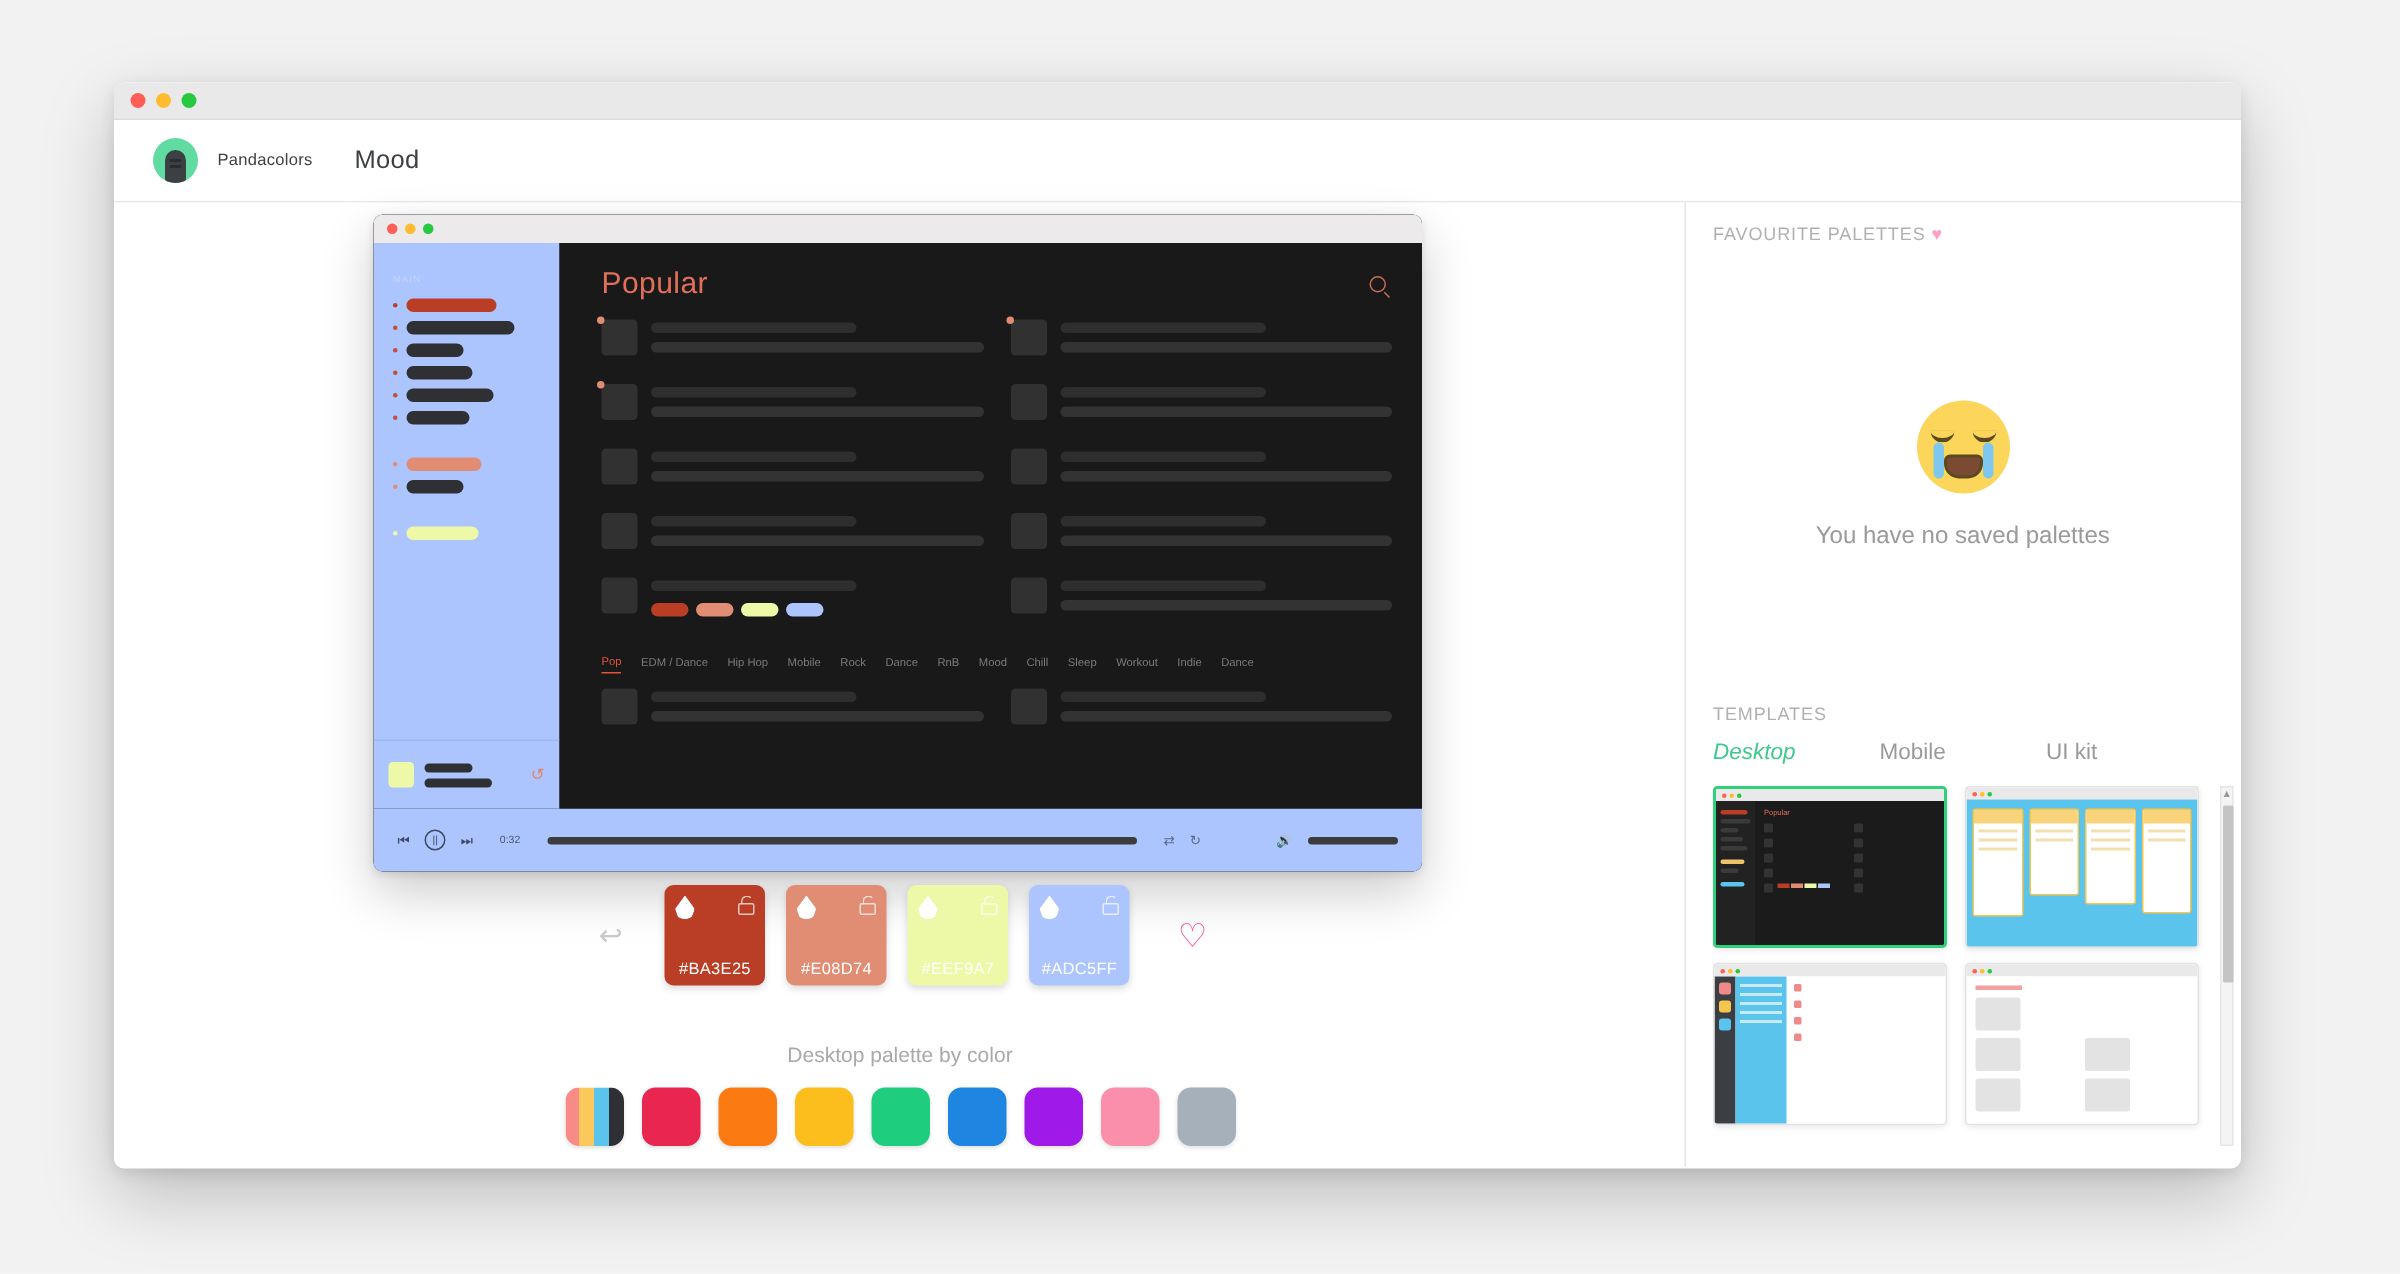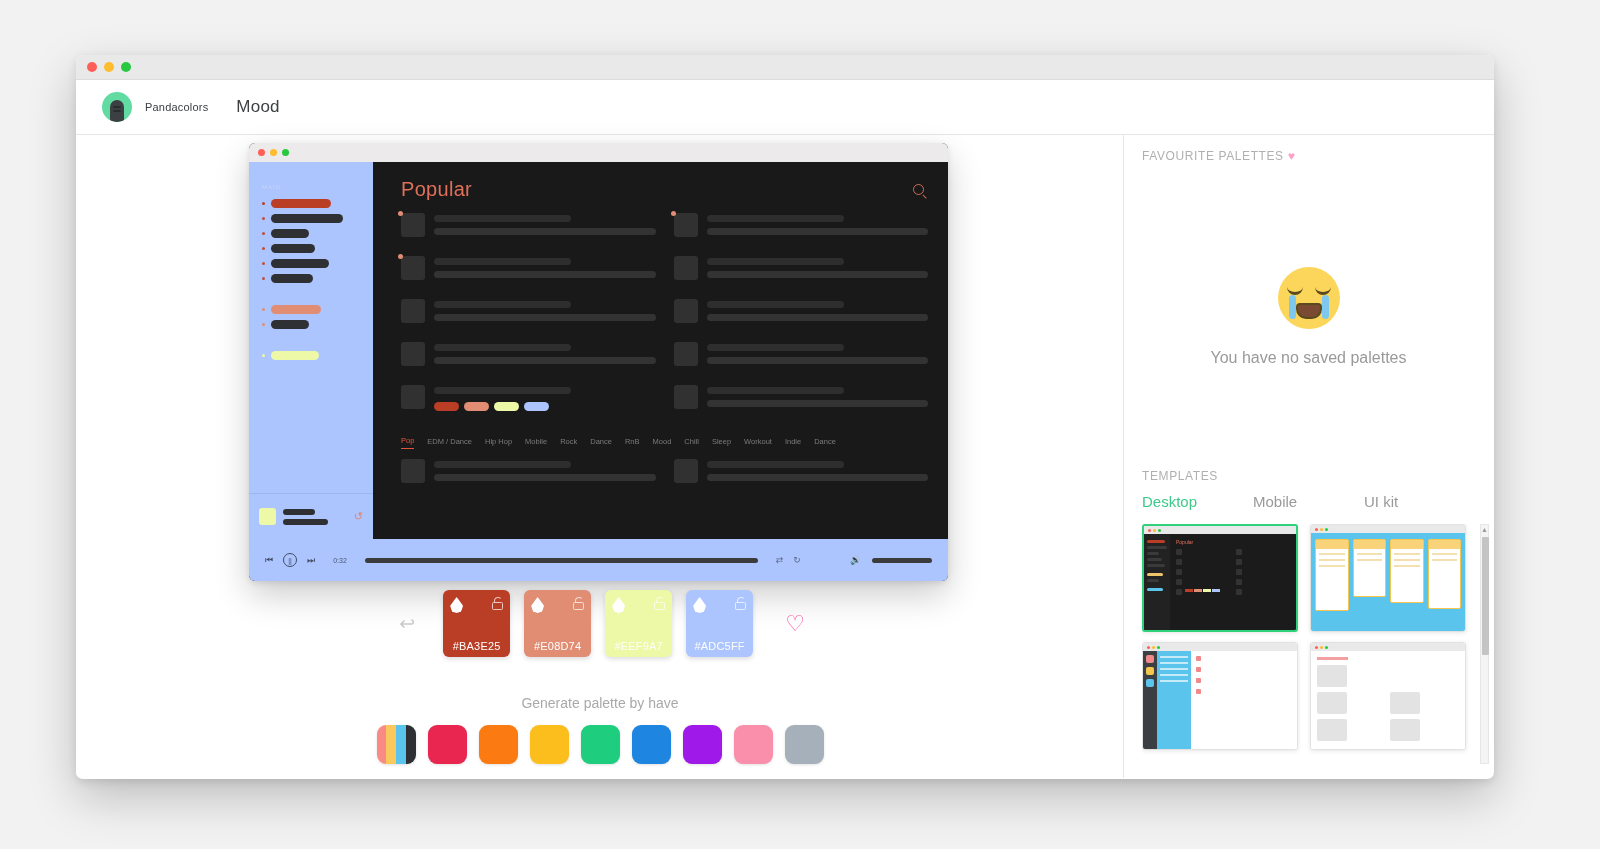--- a/index.html
+++ b/index.html
@@ -290,21 +290,21 @@
   .emoji-face .tear.l { left: 11px; }
   .emoji-face .tear.r { right: 11px; }
   .empty-text { font-size: 16px; color: #9a9a9a; }
 
   .templates-section { padding: 0 0 0 18px; }
   .tpl-label { font-size: 12px; color: #b0b0b0; letter-spacing: .6px; margin-bottom: 10px; }
   .tpl-tabs { display: flex; gap: 0; margin-bottom: 14px; padding-right: 18px; }
   .tpl-tab {
     font-size: 15px; color: #9a9a9a; cursor: pointer; flex: 1;
   }
-  .tpl-tab.active { color: #3ec98a; }
+  .tpl-tab.active { color: #3ec98a; font-style: italic; }
   .tpl-grid-wrap { position: relative; height: 240px; overflow: hidden; }
   .tpl-grid {
     display: grid; grid-template-columns: 156px 156px; gap: 10px 12px;
     padding-right: 22px;
   }
   .thumb {
     height: 108px; border-radius: 3px; overflow: hidden;
     background: #fff; border: 1px solid #e2e2e2;
     box-shadow: 0 1px 4px rgba(0,0,0,0.10); cursor: pointer; position: relative;
   }
@@ -645,21 +645,21 @@
                   <span class="bodyl"></span>
                 </span>
             </span>
             <span class="sw-hex light">#ADC5FF</span>
           </div>
         </div>
         <span class="heart-btn">♡</span>
       </div>
 
       <div class="generate-area">
-        <div class="generate-label">Generate palette by have</div>
+        <div class="generate-label">Desktop palette by color</div>
         <div class="gen-swatches">
           <span class="gen-sw">
             <span class="stripe" style="background:#f98b86"></span>
             <span class="stripe" style="background:#fbc85c"></span>
             <span class="stripe" style="background:#5bc4ec"></span>
             <span class="stripe" style="background:#2f3033"></span>
           </span>
           <span class="gen-sw" style="background:#e8264f"></span>
           <span class="gen-sw" style="background:#fb7a12"></span>
           <span class="gen-sw" style="background:#fbbe1c"></span>

